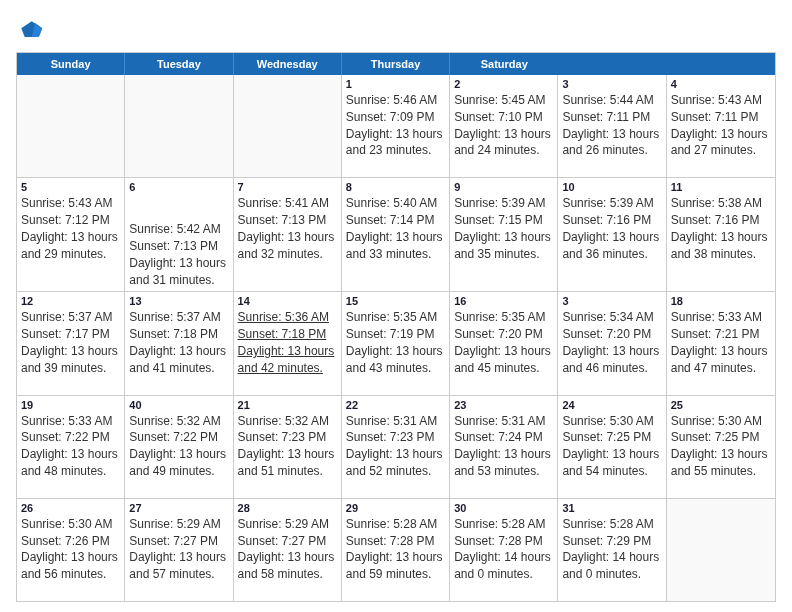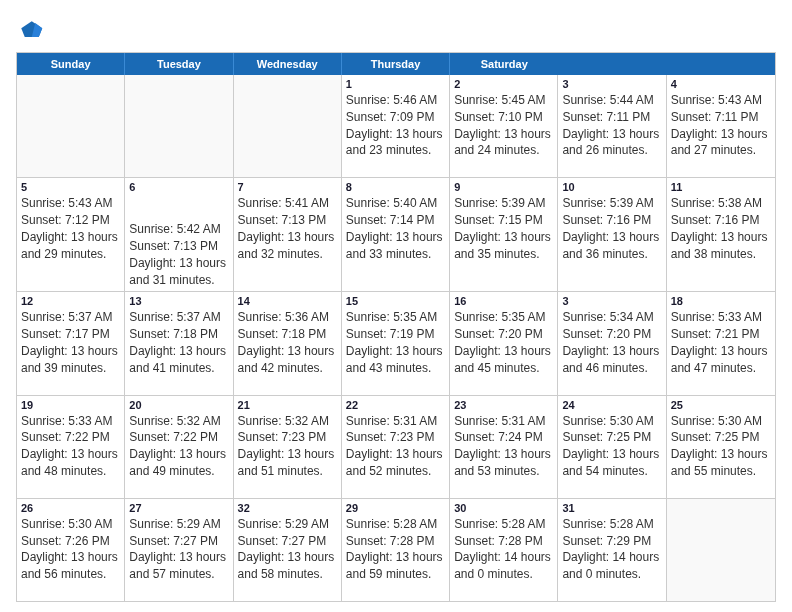--- a/index.html
+++ b/index.html
@@ -233,21 +233,21 @@
           </div>
           <div class="cal-cell">
             <div class="day-num">13</div>
             <div class="day-info" style="white-space: pre-line;">Sunrise: 5:37 AM
 Sunset: 7:18 PM
 Daylight: 13 hours
 and 41 minutes.</div>
           </div>
           <div class="cal-cell">
             <div class="day-num">14</div>
-            <div class="day-info" style="white-space: pre-line;">Sunrise: 5:36 AM
+            <div class="day-info" style="white-space: pre-line; text-decoration: underline;">Sunrise: 5:36 AM
 Sunset: 7:18 PM
 Daylight: 13 hours
 and 42 minutes.</div>
           </div>
           <div class="cal-cell">
             <div class="day-num">15</div>
             <div class="day-info" style="white-space: pre-line;">Sunrise: 5:35 AM
 Sunset: 7:19 PM
 Daylight: 13 hours
 and 43 minutes.</div>
@@ -276,21 +276,21 @@
         </div>
         <div class="cal-row">
           <div class="cal-cell">
             <div class="day-num">19</div>
             <div class="day-info" style="white-space: pre-line;">Sunrise: 5:33 AM
 Sunset: 7:22 PM
 Daylight: 13 hours
 and 48 minutes.</div>
           </div>
           <div class="cal-cell">
-            <div class="day-num">20</div>
+            <div class="day-num">40</div>
             <div class="day-info" style="white-space: pre-line;">Sunrise: 5:32 AM
 Sunset: 7:22 PM
 Daylight: 13 hours
 and 49 minutes.</div>
           </div>
           <div class="cal-cell">
             <div class="day-num">21</div>
             <div class="day-info" style="white-space: pre-line;">Sunrise: 5:32 AM
 Sunset: 7:23 PM
 Daylight: 13 hours
@@ -334,21 +334,21 @@
 and 56 minutes.</div>
           </div>
           <div class="cal-cell">
             <div class="day-num">27</div>
             <div class="day-info" style="white-space: pre-line;">Sunrise: 5:29 AM
 Sunset: 7:27 PM
 Daylight: 13 hours
 and 57 minutes.</div>
           </div>
           <div class="cal-cell">
-            <div class="day-num">32</div>
+            <div class="day-num">28</div>
             <div class="day-info" style="white-space: pre-line;">Sunrise: 5:29 AM
 Sunset: 7:27 PM
 Daylight: 13 hours
 and 58 minutes.</div>
           </div>
           <div class="cal-cell">
             <div class="day-num">29</div>
             <div class="day-info" style="white-space: pre-line;">Sunrise: 5:28 AM
 Sunset: 7:28 PM
 Daylight: 13 hours

